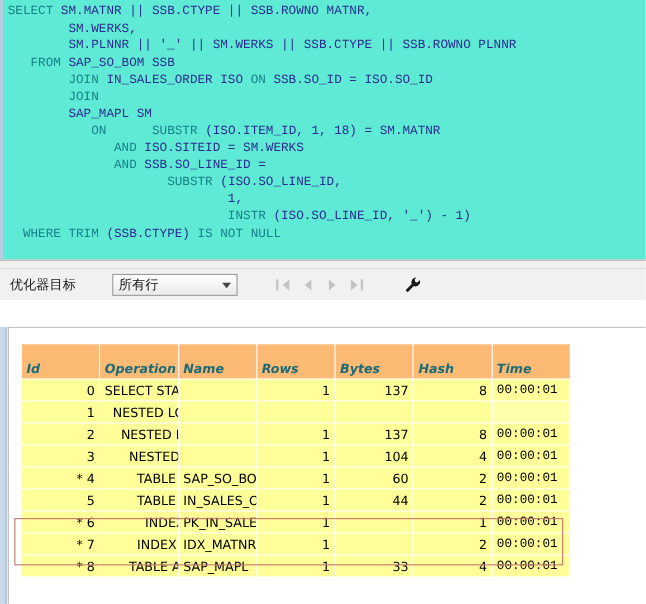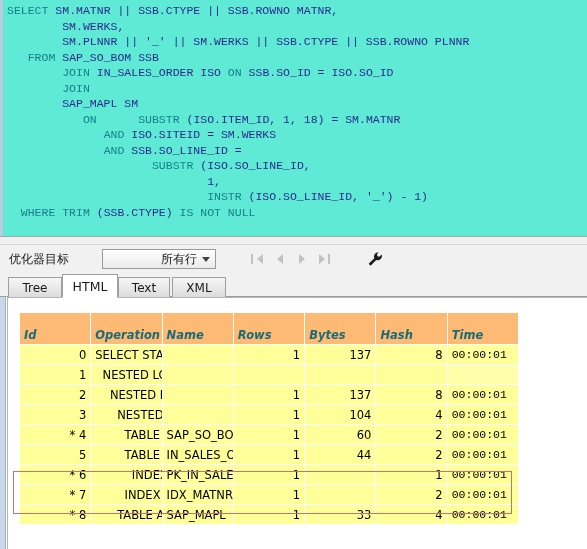--- a/index.html
+++ b/index.html
@@ -62,21 +62,21 @@
     width: 114px; height: 20px;
     border: 1px solid #9a9a9a;
     background: linear-gradient(#ffffff, #eaeaea);
     display: flex; align-items: center;
     font-size: 12px; color: #111;
     padding-left: 5px;
     box-sizing: border-box;
     position: relative;
     font-family: "DejaVu Sans", "Liberation Sans", sans-serif;
   }
-  .combo .combo-val { flex: 1; white-space: nowrap; overflow: hidden; text-align: right; }
+  .combo .combo-val { flex: 1; white-space: nowrap; overflow: hidden; }
   .combo-arrow {
     width: 18px; height: 18px;
     display: flex; align-items: center; justify-content: center;
   }
   .combo-arrow i {
     display:block;
     width: 0; height: 0;
     border-left: 4px solid transparent;
     border-right: 4px solid transparent;
     border-top: 5px solid #444;
@@ -251,26 +251,20 @@
           <span class="bar-r"></span>
         </span>
     </div>
     <span class="wrench">
       <svg width="18" height="18" viewBox="0 0 18 18">
         <path d="M12.4 2.2a4.4 4.4 0 0 0-4.1 6.0l-5.6 5.6 1.9 1.9 5.6-5.6a4.4 4.4 0 0 0 5.5-5.6l-2.3 2.3-1.9-0.5-0.5-1.9z" fill="#1a1a1a"></path>
       </svg>
     </span>
   </div>
 
-  <div class="tabstrip" id="tabstrip">
-      <div class="tab" style="left: 8px; width: 54px;">Tree</div>
-      <div class="tab active" style="left: 62px; width: 56px;">HTML</div>
-      <div class="tab" style="left: 118px; width: 52px;">Text</div>
-      <div class="tab" style="left: 172px; width: 54px;">XML</div>
-    </div>
 
   <div class="content">
     <div class="gutter"></div>
     <div class="panel-inner">
       <div class="plan-wrap">
         <table class="plan">
           <thead>
               <tr id="plan-head">
                 <th class="h-id">Id</th>
                 <th class="h-op">Operation</th>

